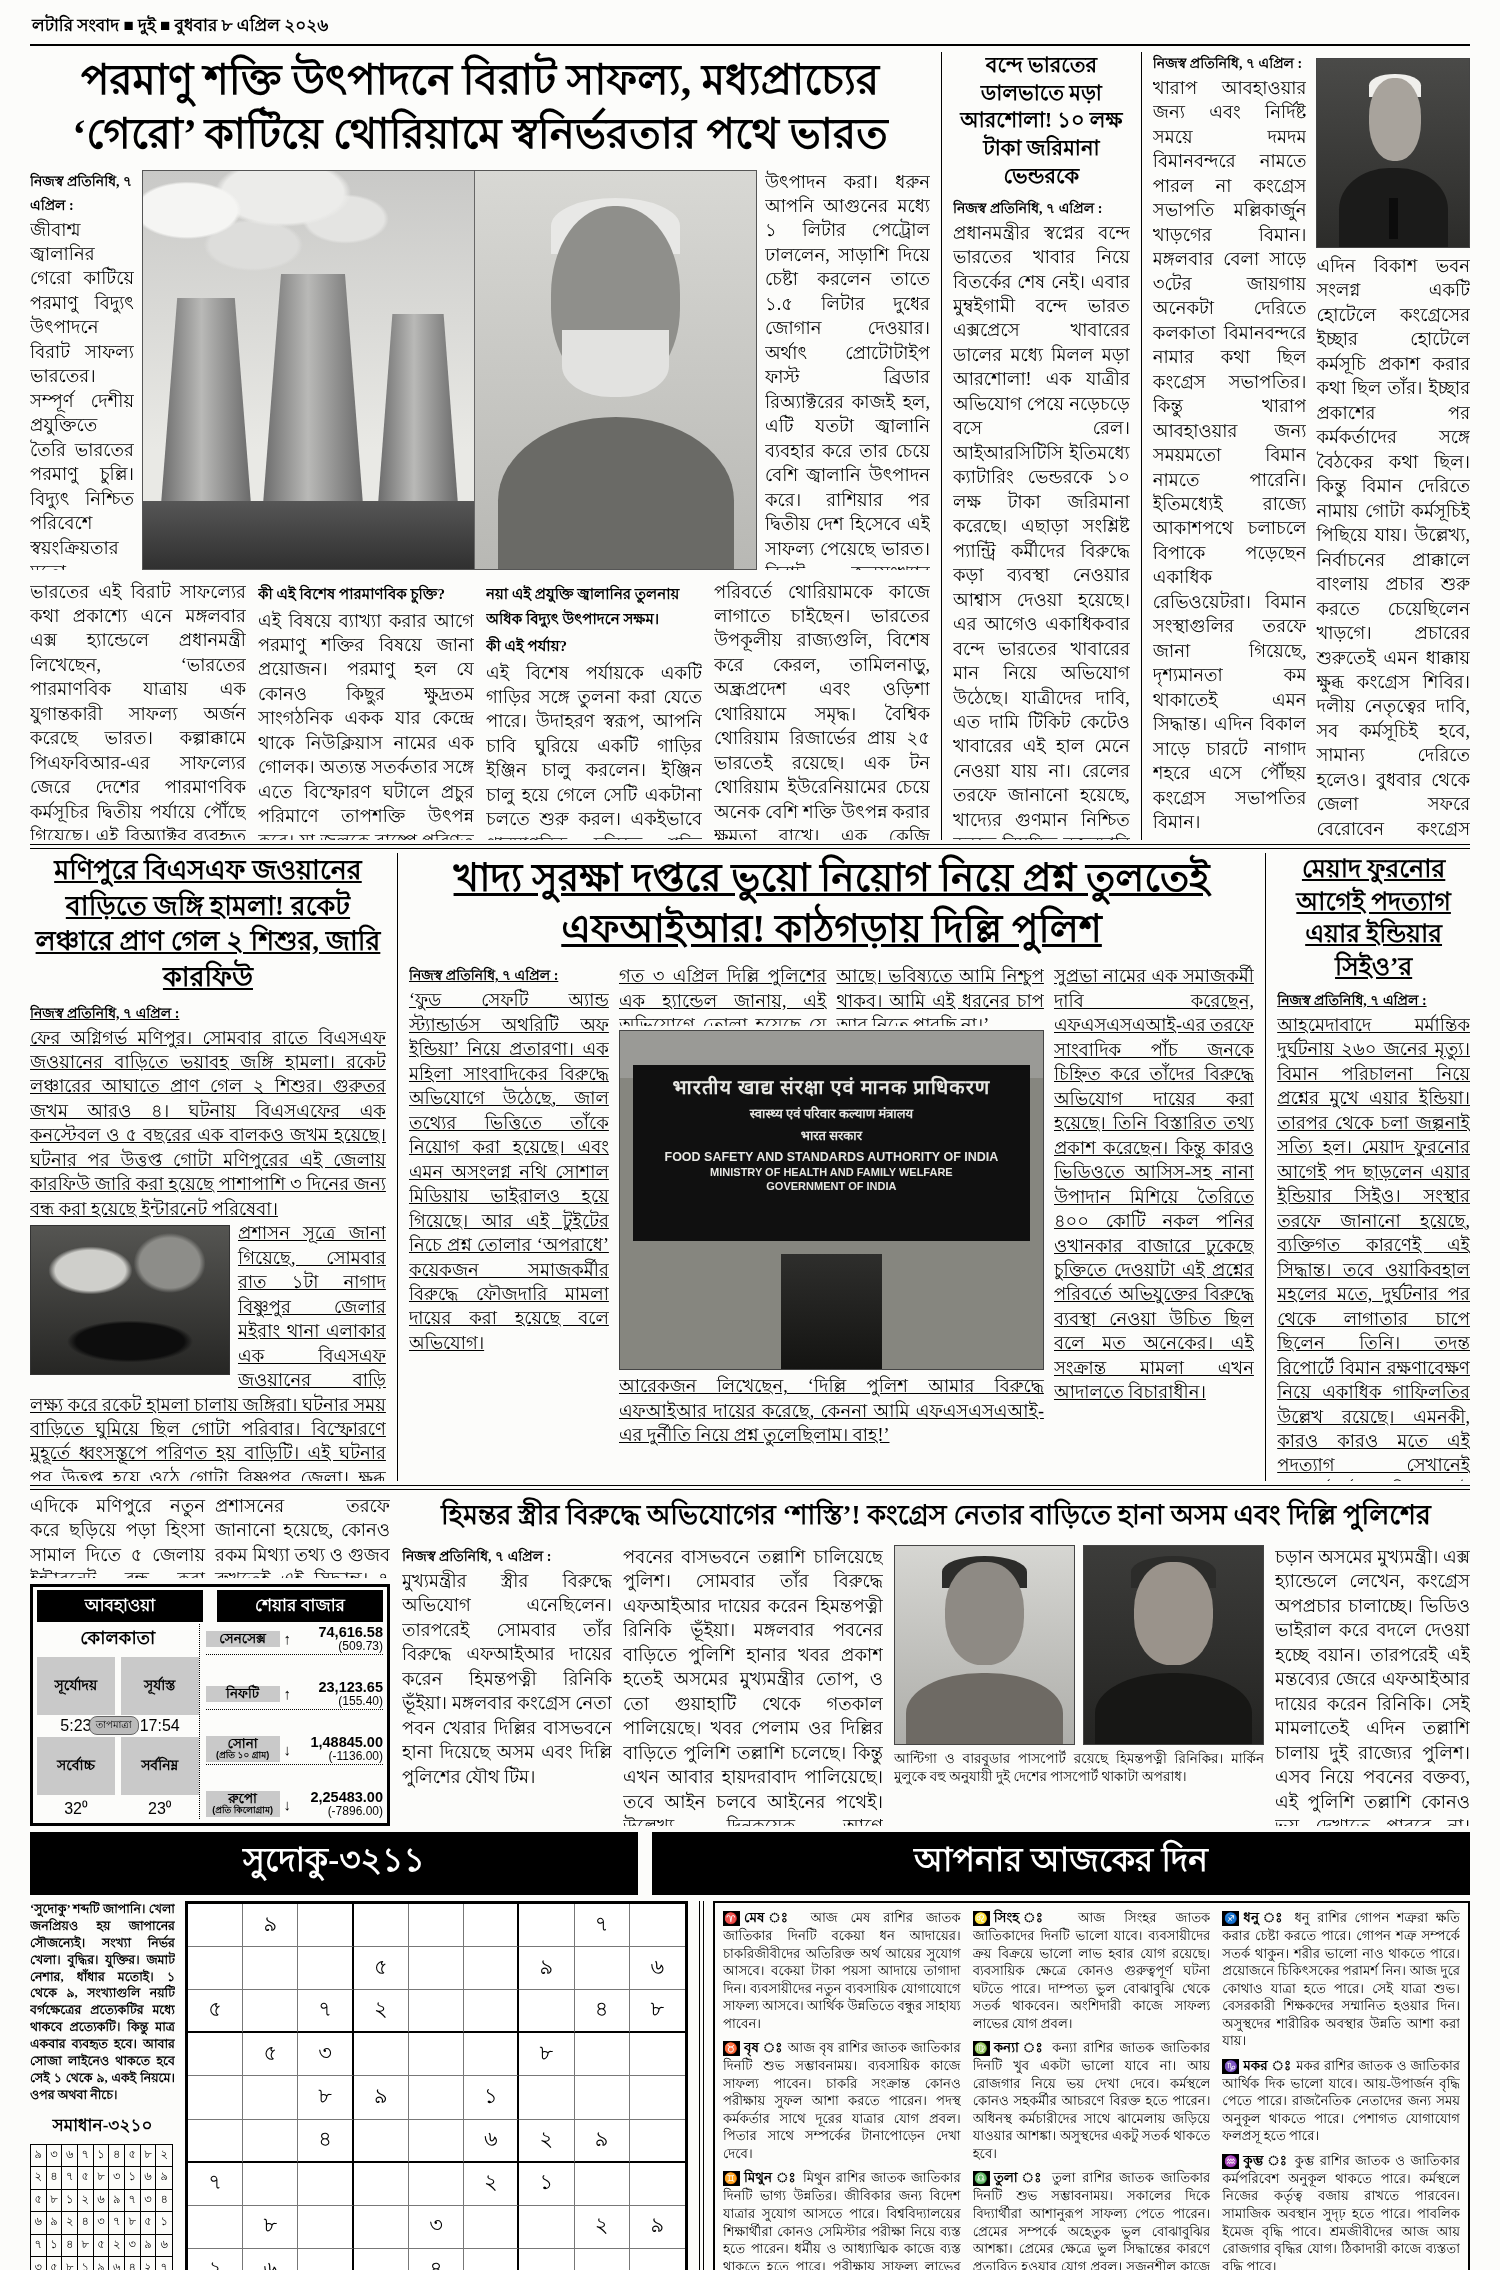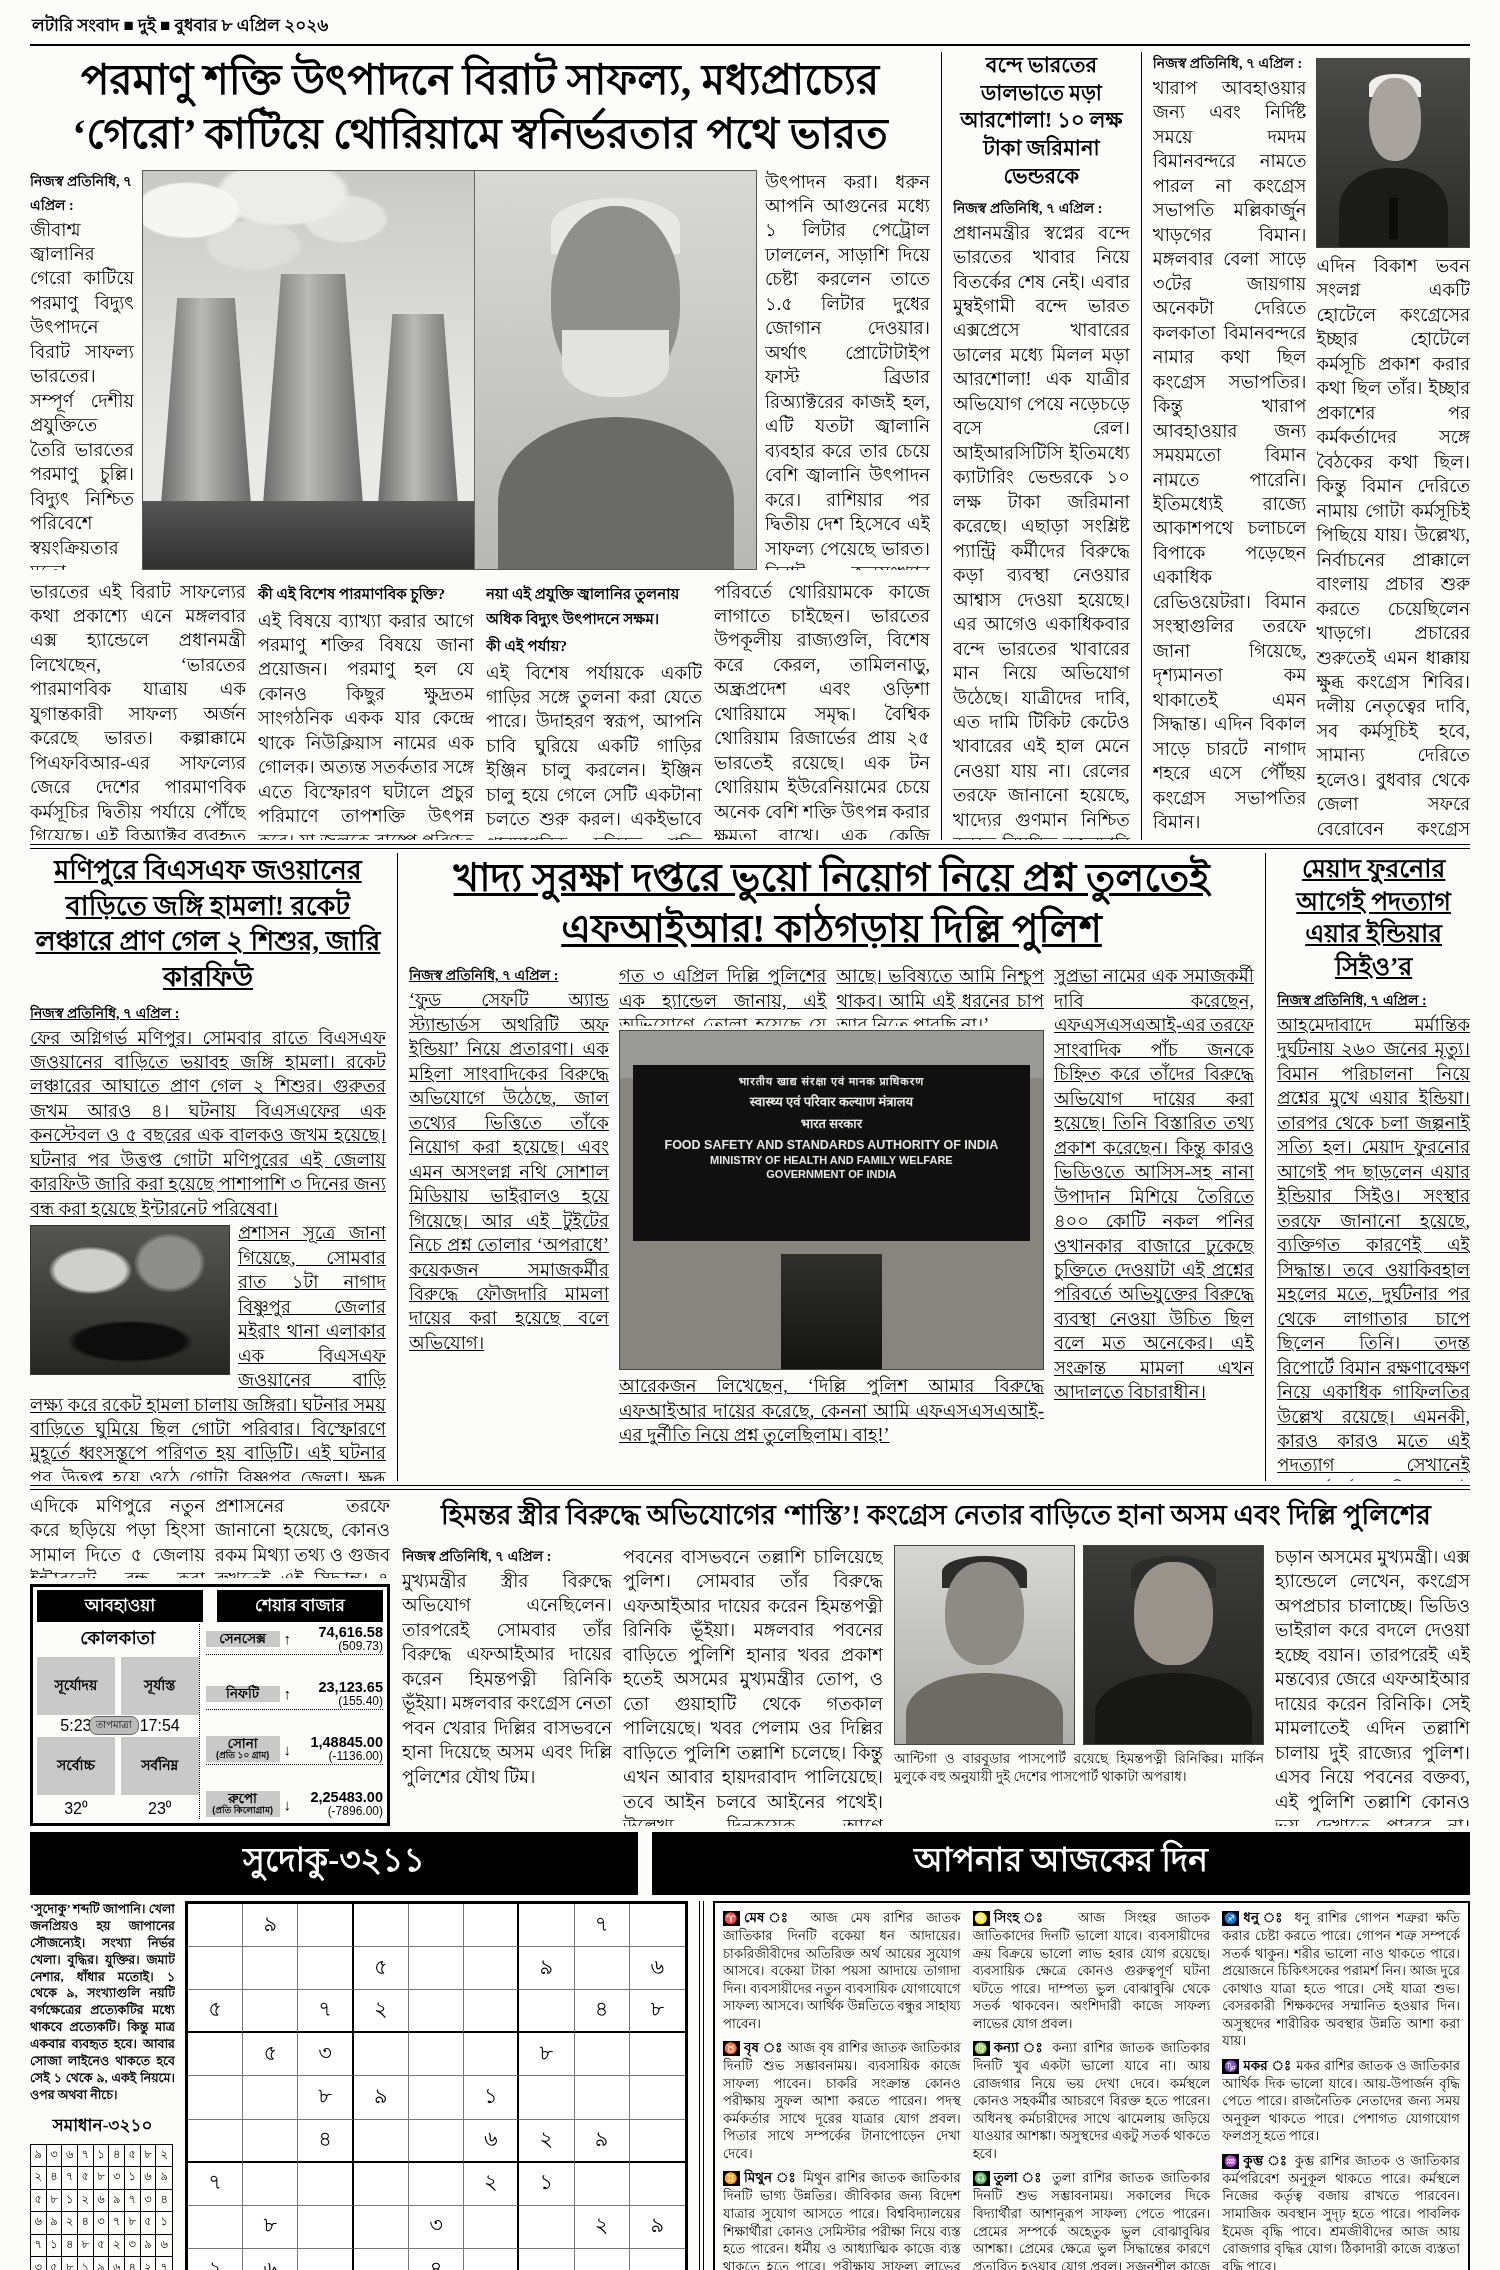--- a/index.html
+++ b/index.html
@@ -76,21 +76,21 @@
   }
   .food-art { width:855px; overflow:hidden; }
   .food-art h1 { font-size:39px; line-height:1.3; margin:0 0 10px 0; }
   .fa-row { display:flex; gap:10px; height:490px; overflow:hidden; }
   .fa-col { width:200px; overflow:hidden; }
   .fa-mid { width:425px; display:flex; flex-direction:column; overflow:hidden; }
   .fa-mid-top { display:flex; gap:10px; height:62px; overflow:hidden; }
   .fa-mid-top p { flex:1; }
   .photo-fssai { height:340px; background:linear-gradient(#9a9a96 0 14%, #86867f 14% 100%); position:relative; border:1px solid #444; overflow:hidden; margin:4px 0; }
   .fssai-sign { position:absolute; top:10%; left:3%; right:3%; height:52%; background:#101010; color:#e8e8e4; text-align:center; padding-top:8px; }
-  .fssai-sign .hn1 { font-size:11px; font-weight:bold; letter-spacing:1px; }
+  .fssai-sign .hn1 { font-size:20px; font-weight:bold; letter-spacing:1px; }
   .fssai-sign .hn2 { font-size:13px; font-weight:bold; margin-top:4px; }
   .fssai-sign .en1 { font-size:12.5px; font-weight:bold; margin-top:6px; font-family:"Liberation Sans",sans-serif; }
   .fssai-sign .en2 { font-size:11px; font-weight:bold; margin-top:2px; font-family:"Liberation Sans",sans-serif; }
   .fssai-door { position:absolute; bottom:0; left:38%; width:24%; height:34%; background:linear-gradient(#2e2e2c,#141412); }
   .air-art { width:195px; overflow:hidden; }
   .air-art h3 { font-size:25px; line-height:1.3; margin-bottom:6px; }
 
   
   .band-d { display:flex; gap:12px; height:332px; overflow:hidden; margin-top:2px; }
   .d-left { width:360px; display:flex; flex-direction:column; overflow:hidden; }

